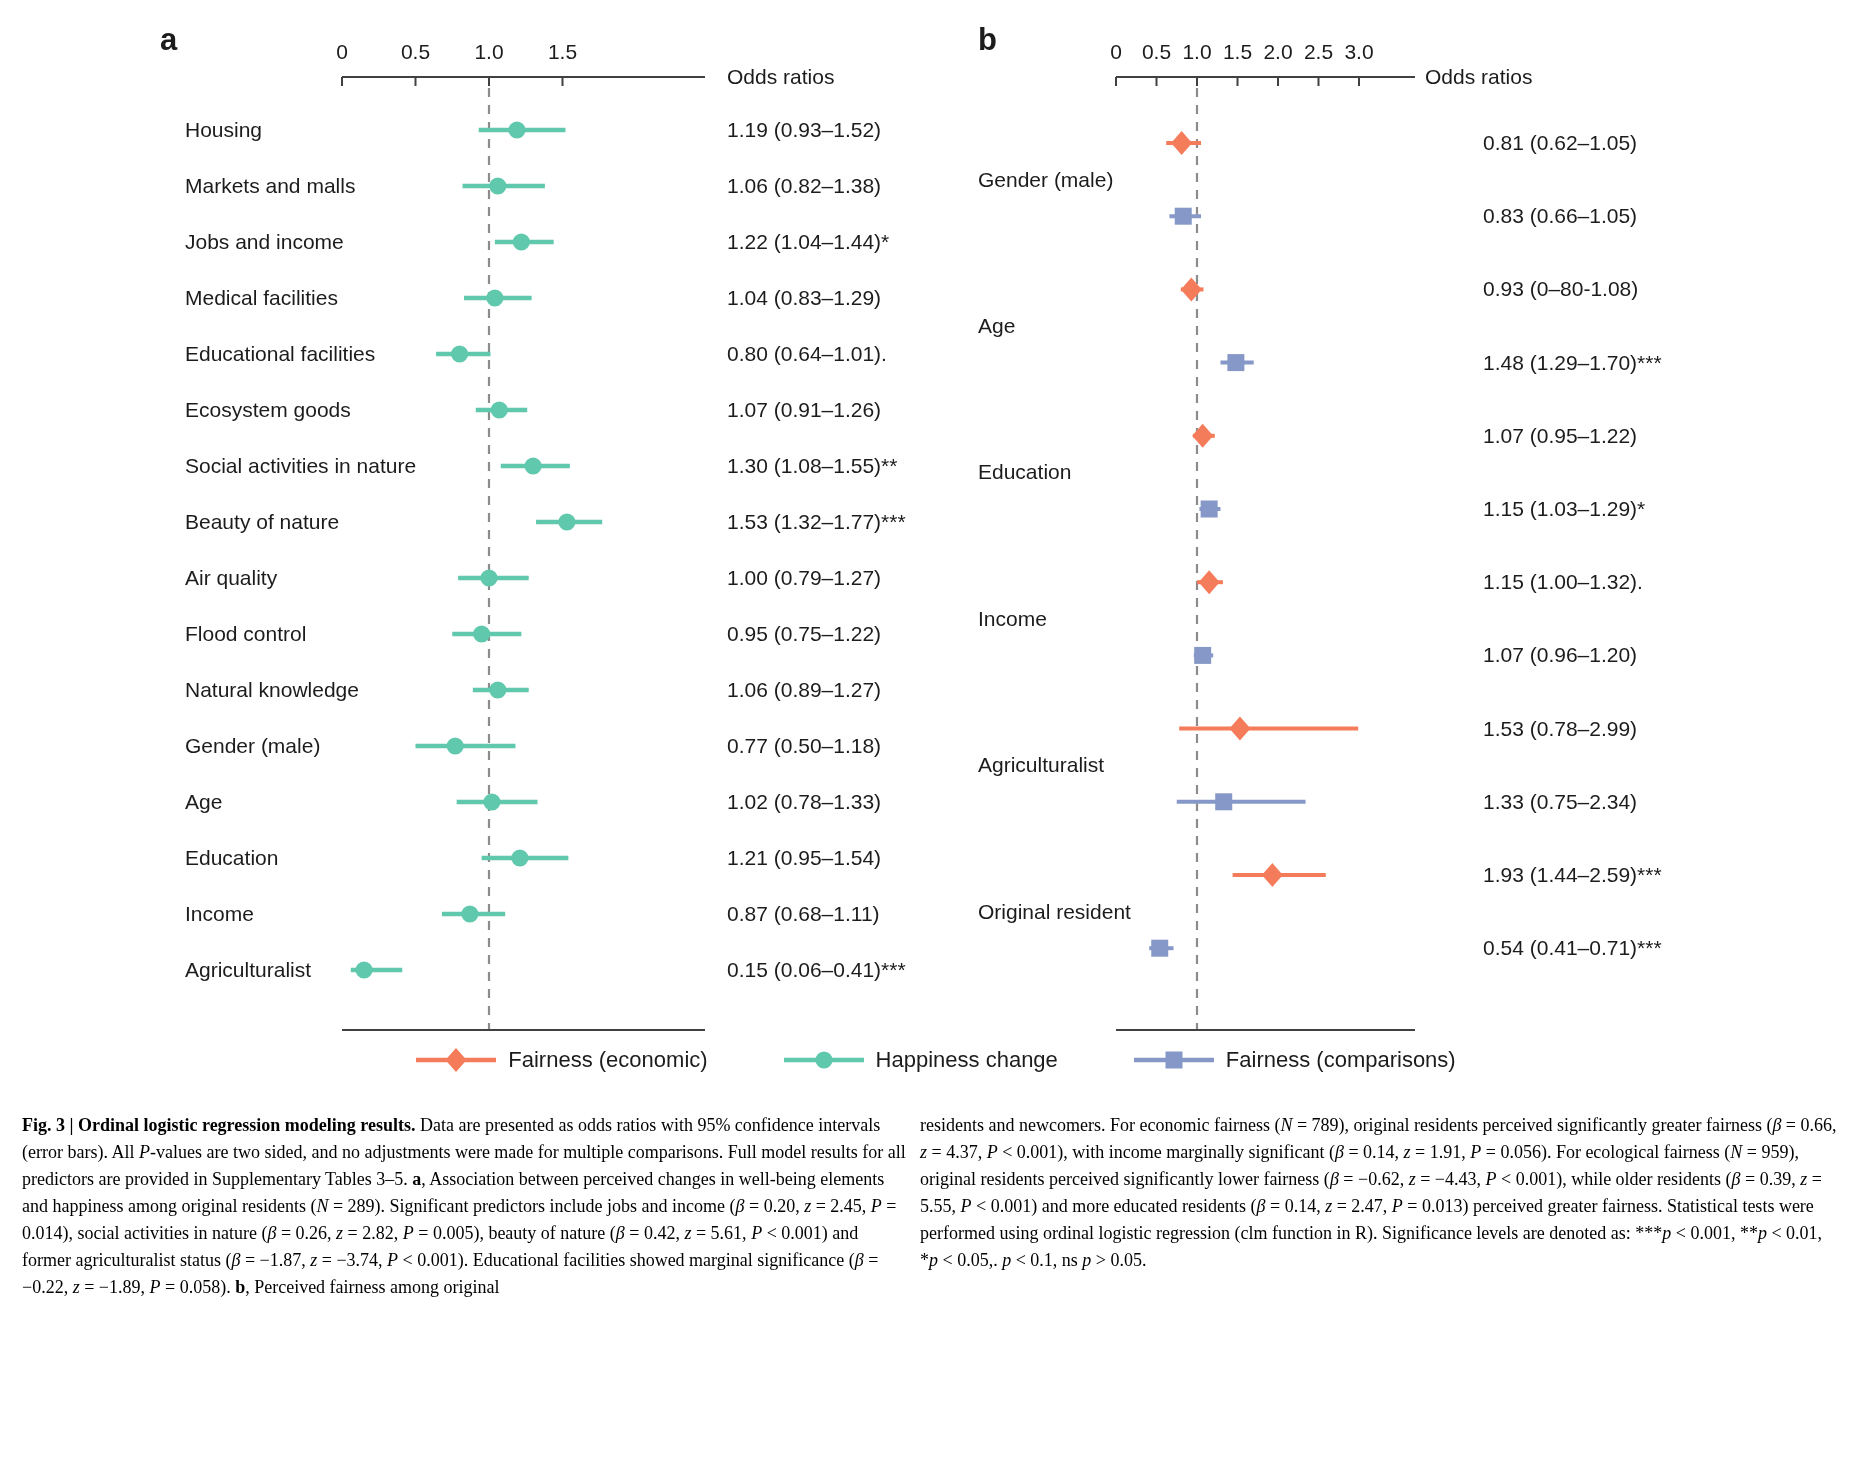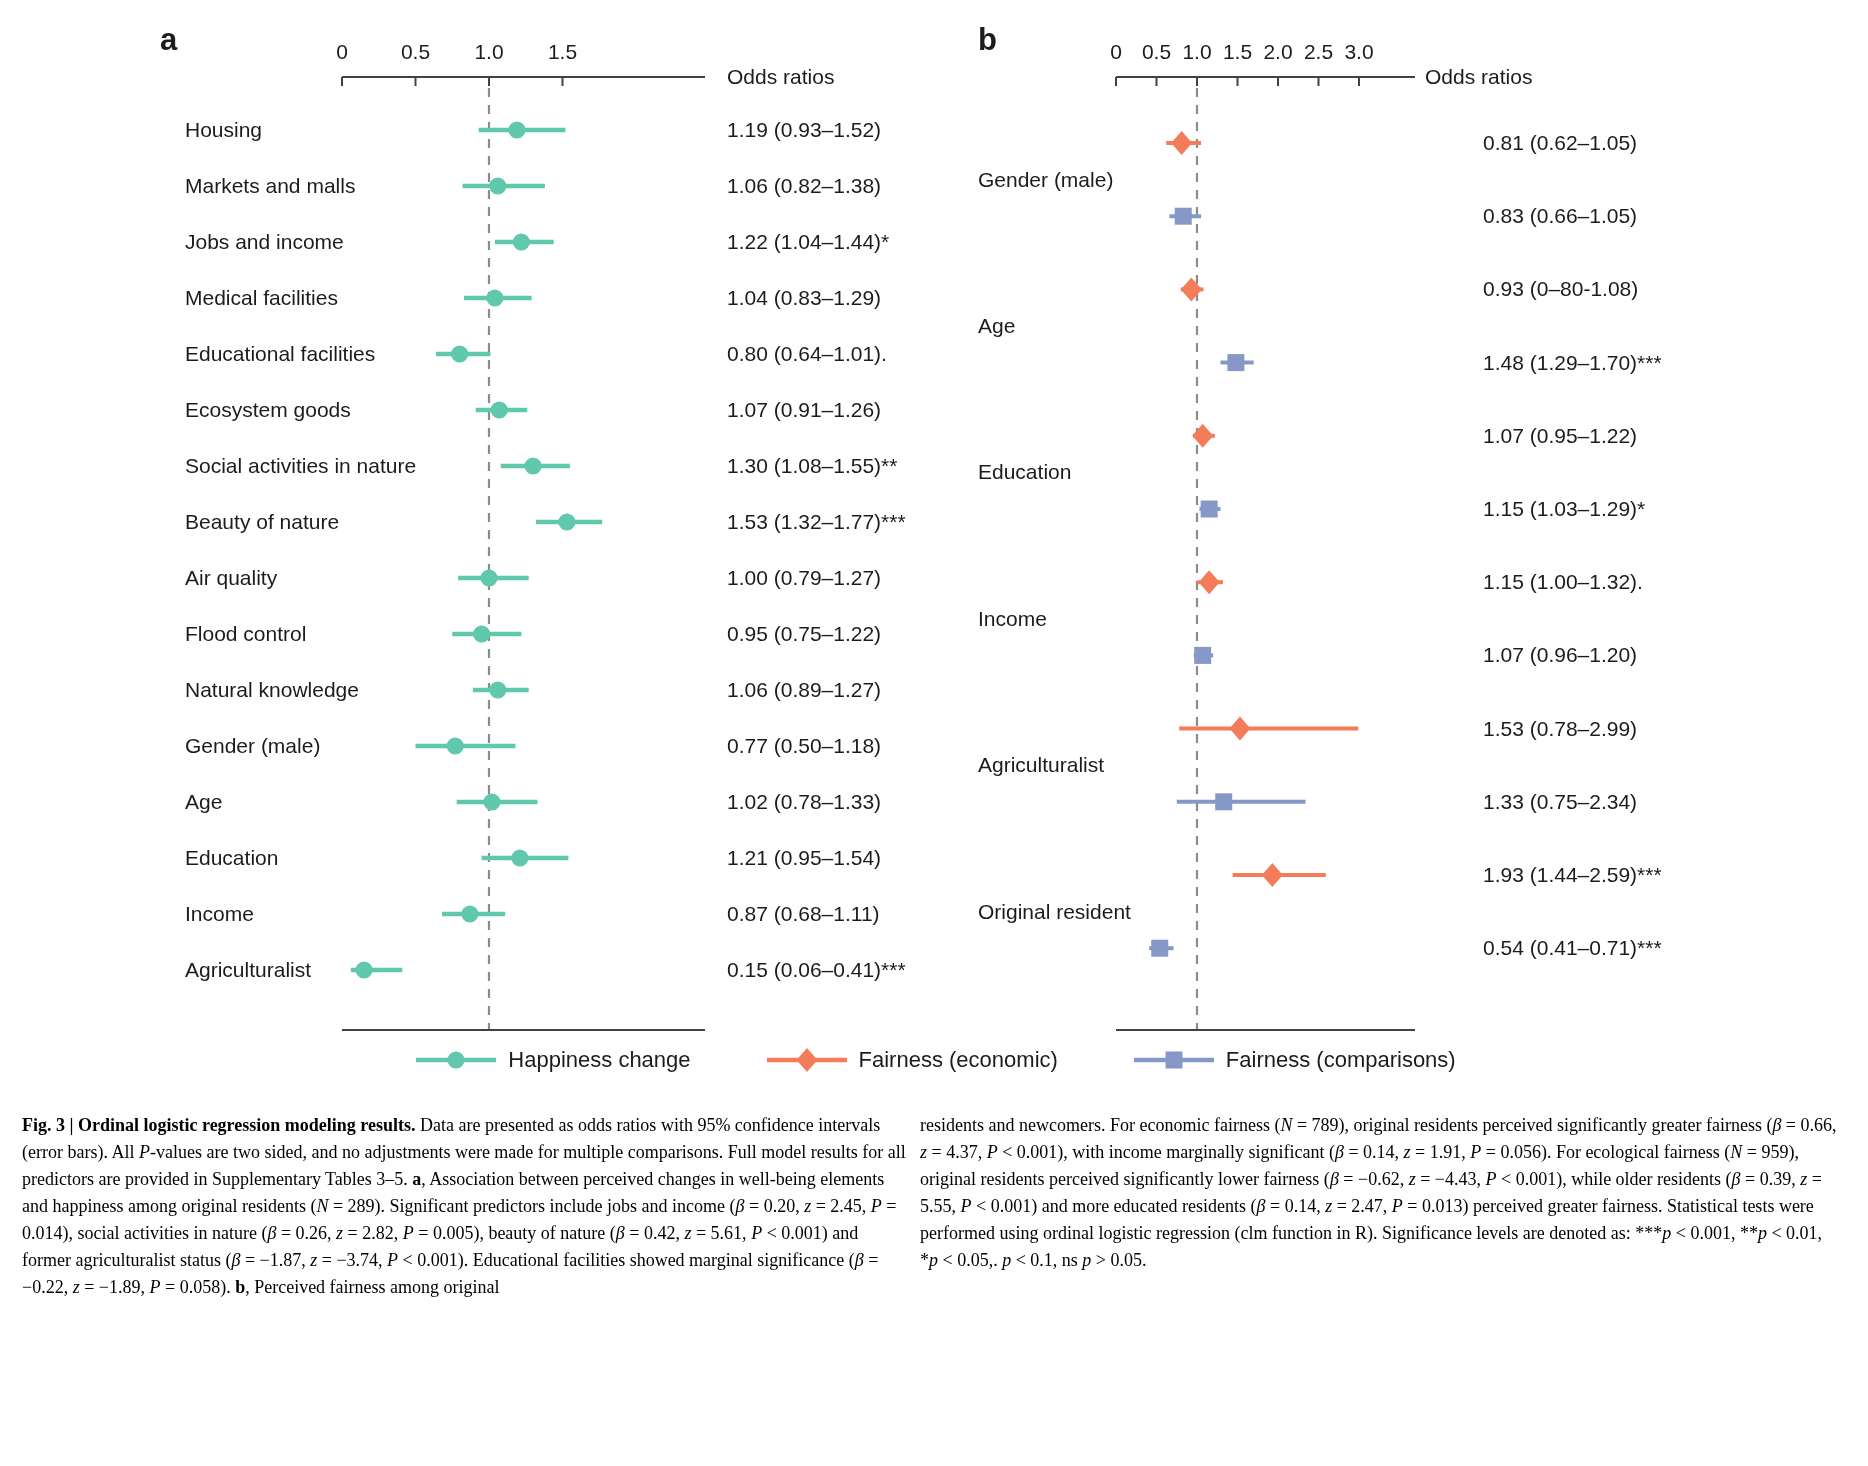--- a/index.html
+++ b/index.html
@@ -162,31 +162,31 @@
         <polygon points="1272.33,863 1282.83,875 1272.33,887 1261.83,875" fill="#F57C5A"></polygon>
         <text x="1483" y="882" font-size="21" fill="#1C1C1C">1.93 (1.44–2.59)***</text>
         <line x1="1149.21" y1="948.2" x2="1173.51" y2="948.2" stroke="#8598C7" stroke-width="4"></line>
         <rect x="1151.24" y="939.7" width="17" height="17" fill="#8598C7"></rect>
         <text x="1483" y="955.2" font-size="21" fill="#1C1C1C">0.54 (0.41–0.71)***</text>
       </g>
     </svg>
   <div id="legend">
       <div class="legend-item">
         <svg width="88" height="40">
+          <line x1="4" y1="20" x2="84" y2="20" stroke="#F57C5A" stroke-width="4.4"></line>
+          <polygon points="44,8 54.5,20 44,32 33.5,20" fill="#F57C5A"></polygon>
+        </svg>
+        <span>Fairness (economic)</span>
+      </div>
+      <div class="legend-item">
+        <svg width="88" height="40">
           <line x1="4" y1="20" x2="84" y2="20" stroke="#5FC8AD" stroke-width="4.4"></line>
           <circle cx="44" cy="20" r="8.6" fill="#5FC8AD"></circle>
         </svg>
         <span>Happiness change</span>
-      </div>
-      <div class="legend-item">
-        <svg width="88" height="40">
-          <line x1="4" y1="20" x2="84" y2="20" stroke="#F57C5A" stroke-width="4.4"></line>
-          <polygon points="44,8 54.5,20 44,32 33.5,20" fill="#F57C5A"></polygon>
-        </svg>
-        <span>Fairness (economic)</span>
       </div>
       <div class="legend-item">
         <svg width="88" height="40">
           <line x1="4" y1="20" x2="84" y2="20" stroke="#8598C7" stroke-width="4.4"></line>
           <rect x="35.5" y="11.5" width="17" height="17" fill="#8598C7"></rect>
         </svg>
         <span>Fairness (comparisons)</span>
       </div>
     </div>
   <div id="caption-left" class="caption"><span class="cap-b">Fig. 3 | Ordinal logistic regression modeling results. </span><span>Data are presented as odds ratios with 95% confidence intervals (error bars). All </span><span class="cap-i">P</span><span>-values are two sided, and no adjustments were made for multiple comparisons. Full model results for all predictors are provided in Supplementary Tables 3–5. </span><span class="cap-b">a</span><span>, Association between perceived changes in well-being elements and happiness among original residents (</span><span class="cap-i">N</span><span> = 289). Significant predictors include jobs and income (</span><span class="cap-i">β</span><span> = 0.20, </span><span class="cap-i">z</span><span> = 2.45, </span><span class="cap-i">P</span><span> = 0.014), social activities in nature (</span><span class="cap-i">β</span><span> = 0.26, </span><span class="cap-i">z</span><span> = 2.82, </span><span class="cap-i">P</span><span> = 0.005), beauty of nature (</span><span class="cap-i">β</span><span> = 0.42, </span><span class="cap-i">z</span><span> = 5.61, </span><span class="cap-i">P</span><span> &lt; 0.001) and former agriculturalist status (</span><span class="cap-i">β</span><span> = −1.87, </span><span class="cap-i">z</span><span> = −3.74, </span><span class="cap-i">P</span><span> &lt; 0.001). Educational facilities showed marginal significance (</span><span class="cap-i">β</span><span> = −0.22, </span><span class="cap-i">z</span><span> = −1.89, </span><span class="cap-i">P</span><span> = 0.058). </span><span class="cap-b">b</span><span>, Perceived fairness among original</span></div>

